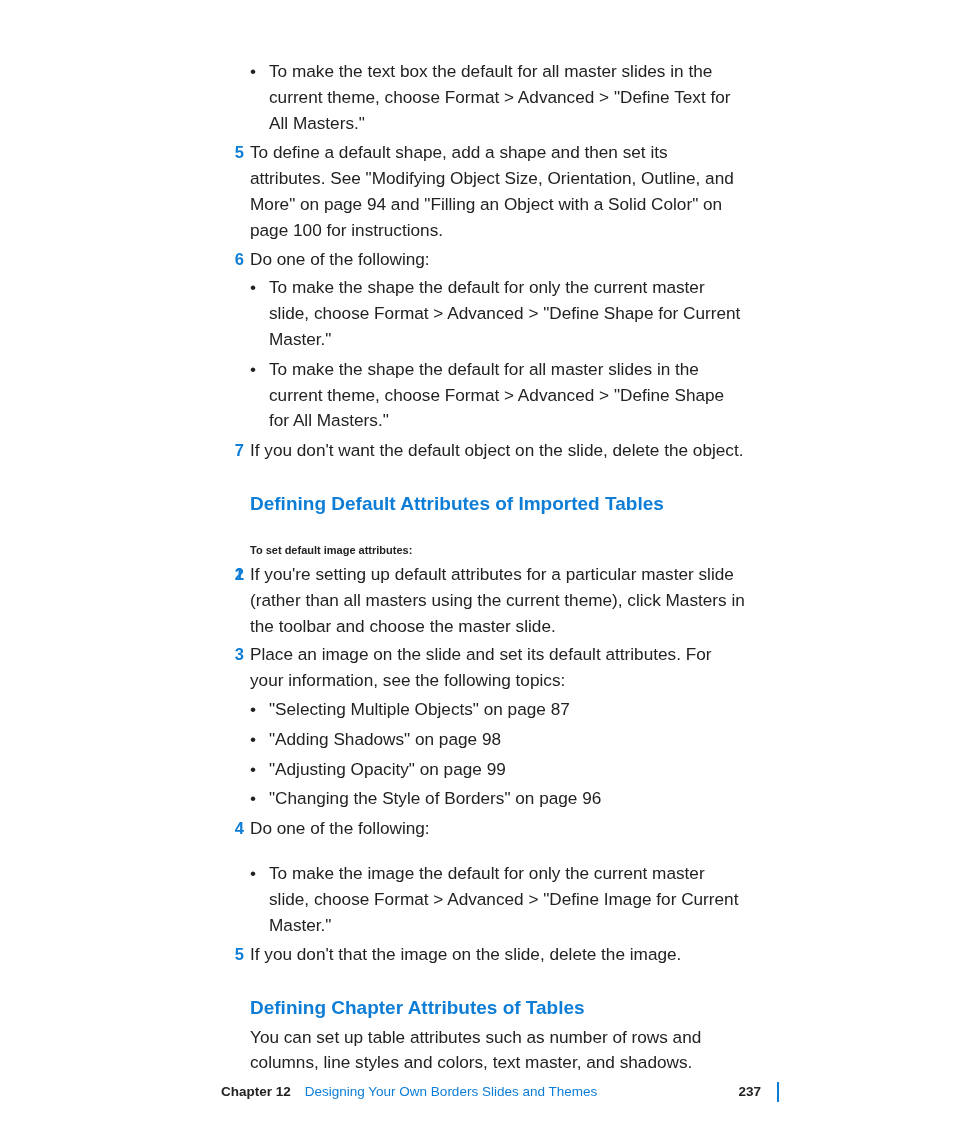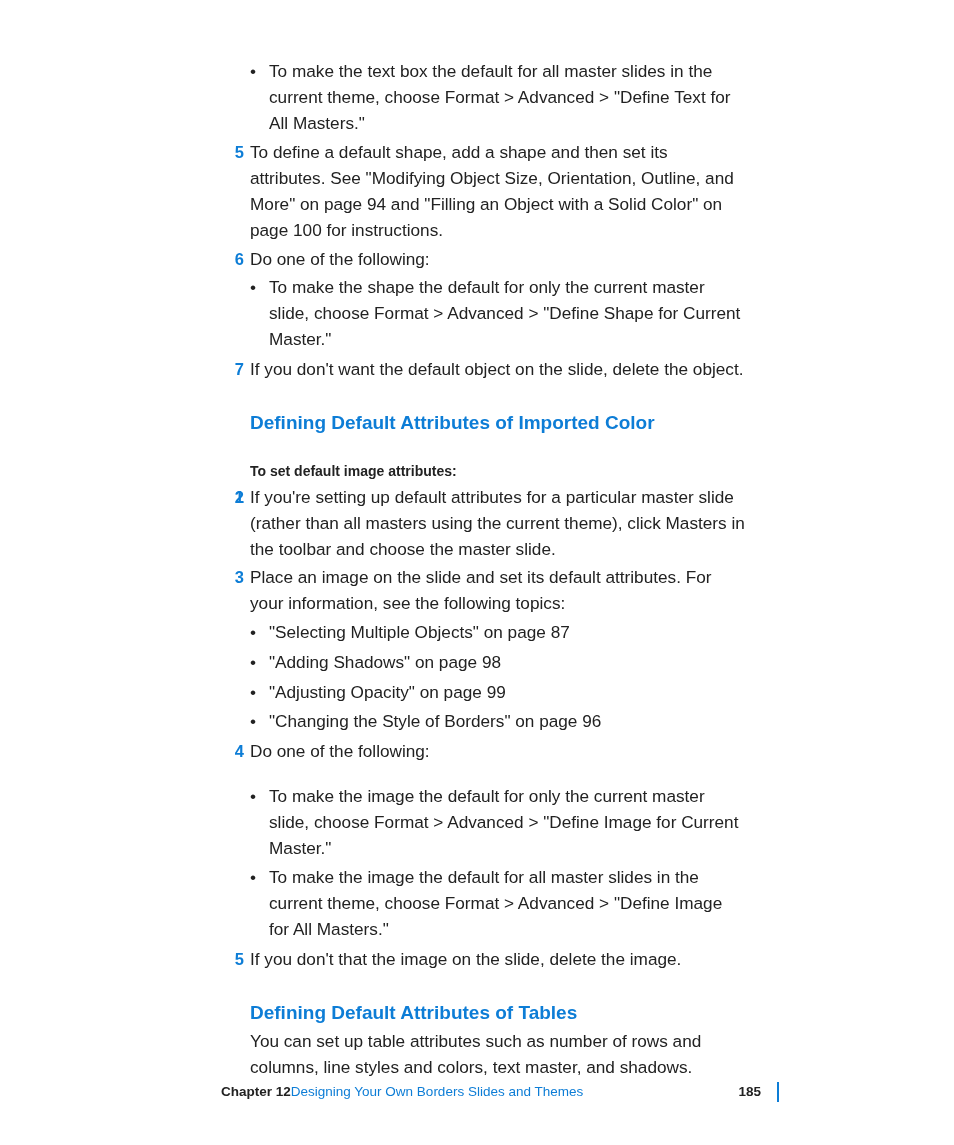--- a/index.html
+++ b/index.html
@@ -54,41 +54,41 @@
   }
   .section-heading {
     color: #0d7dd6;
     font-weight: 700;
     font-size: 19px;
     margin-top: 26px;
     margin-bottom: 2px;
   }
   .sub-heading {
     font-weight: 700;
-    font-size: 14px;
+    font-size: 11px;
     margin-top: 24px;
     margin-bottom: 3px;
     color: #222;
   }
   .intro { margin-bottom: 0; }
   .indent-bullets { margin-left: 0px; }
   .footer {
     position: absolute;
     left: 221px;
     right: 56px;
     bottom: 43px;
     border-right: 2px solid #0d7dd6;
     padding-right: 16px;
     height: 20px;
     display: flex;
     align-items: center;
     justify-content: space-between;
     font-size: 13.5px;
   }
-  .footer-left { display: flex; }
+  .footer-left { display: flex; gap: 14px; }
   .ch-label { font-weight: 700; color: #222; }
   .ch-title { color: #0d7dd6; font-weight: 400; }
   .page-no { color: #222; font-weight: 700; }
 </style>
 </head>
 <body>
 
 <div class="page">
 
   <ul class="bullet-list indent-bullets" style="margin-bottom:4px;">
@@ -102,29 +102,32 @@
       <span class="num-marker">5</span>
       <span>To define a default shape, add a shape and then set its attributes. See "Modifying Object Size, Orientation, Outline, and More" on page 94 and "Filling an Object with a Solid Color" on page 100 for instructions.</span>
     </li>
     <li class="num-item" style="margin-top:3px;">
       <span class="num-marker">6</span>
       <span>Do one of the following:</span>
       <ul class="bullet-list" style="margin-top:3px;">
         <li class="bullet-item">
           <span>To make the shape the default for only the current master slide, choose Format &gt; Advanced &gt; "Define Shape for Current Master."</span>
         </li>
+        <li class="bullet-item">
+          <span>To make the shape the default for all master slides in the current theme, choose Format &gt; Advanced &gt; "Define Shape for All Masters."</span>
+        </li>
       </ul>
     </li>
     <li class="num-item" style="margin-top:3px;">
       <span class="num-marker">7</span>
       <span>If you don't want the default object on the slide, delete the object.</span>
     </li>
   </ol>
 
-  <h2 class="section-heading">Defining Default Attributes of Imported Color</h2>
+  <h2 class="section-heading">Defining Default Attributes of Imported Tables</h2>
 
   <p class="sub-heading">To set default image attributes:</p>
 
   <ol class="num-list">
     <li class="num-item">
       <span class="num-marker">1</span>
     </li>
     <li class="num-item" style="margin-top:3px;">
       <span class="num-marker">2</span>
       <span>If you're setting up default attributes for a particular master slide (rather than all masters using the current theme), click Masters in the toolbar and choose the master slide.</span>
@@ -137,33 +140,32 @@
         <li class="bullet-item"><span>"Adding Shadows" on page 98</span></li>
         <li class="bullet-item"><span>"Adjusting Opacity" on page 99</span></li>
         <li class="bullet-item"><span>"Changing the Style of Borders" on page 96</span></li>
       </ul>
     </li>
     <li class="num-item" style="margin-top:3px;">
       <span class="num-marker">4</span>
       <span>Do one of the following:</span>
       <ul class="bullet-list" style="margin-top:19px;">
         <li class="bullet-item"><span>To make the image the default for only the current master slide, choose Format &gt; Advanced &gt; "Define Image for Current Master."</span></li>
-        <li class="bullet-item"><span>To make the image the default for all master slides in the current theme, choose Format &gt; Advanced &gt; "Define Image for All Masters."</span></li>
       </ul>
     </li>
     <li class="num-item" style="margin-top:3px;">
       <span class="num-marker">5</span>
       <span>If you don't that the image on the slide, delete the image.</span>
     </li>
   </ol>
 
-  <h2 class="section-heading">Defining Default Attributes of Tables</h2>
+  <h2 class="section-heading">Defining Chapter Attributes of Tables</h2>
   <p class="intro">You can set up table attributes such as number of rows and columns, line styles and colors, text master, and shadows.</p>
 
   <div class="footer">
     <span class="footer-left">
       <span class="ch-label">Chapter 12</span>
       <span class="ch-title">Designing Your Own Borders Slides and Themes</span>
     </span>
-    <span class="page-no">185</span>
+    <span class="page-no">237</span>
   </div>
 
 </div>
 
 </body></html>

